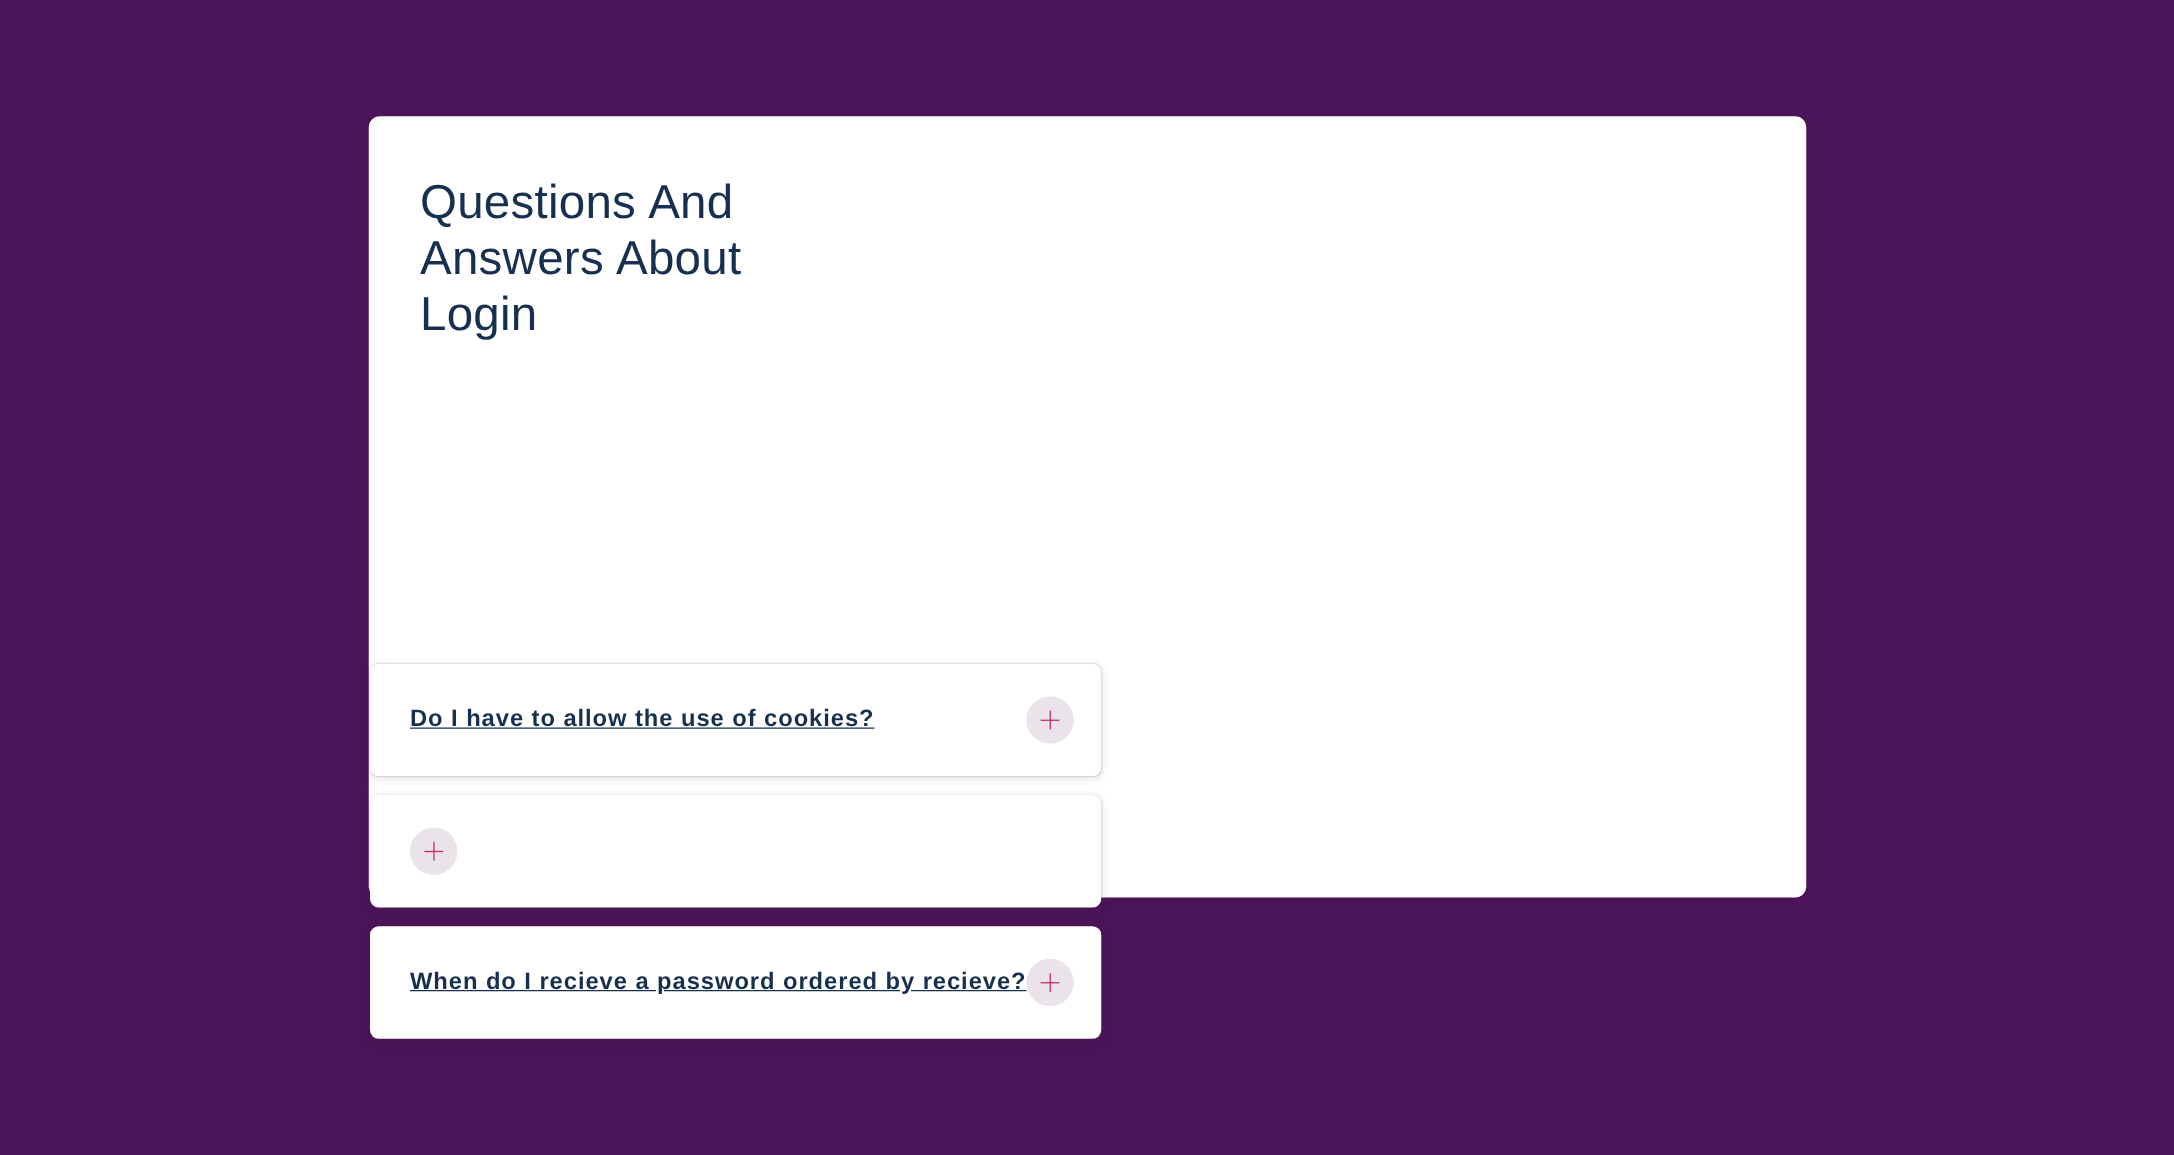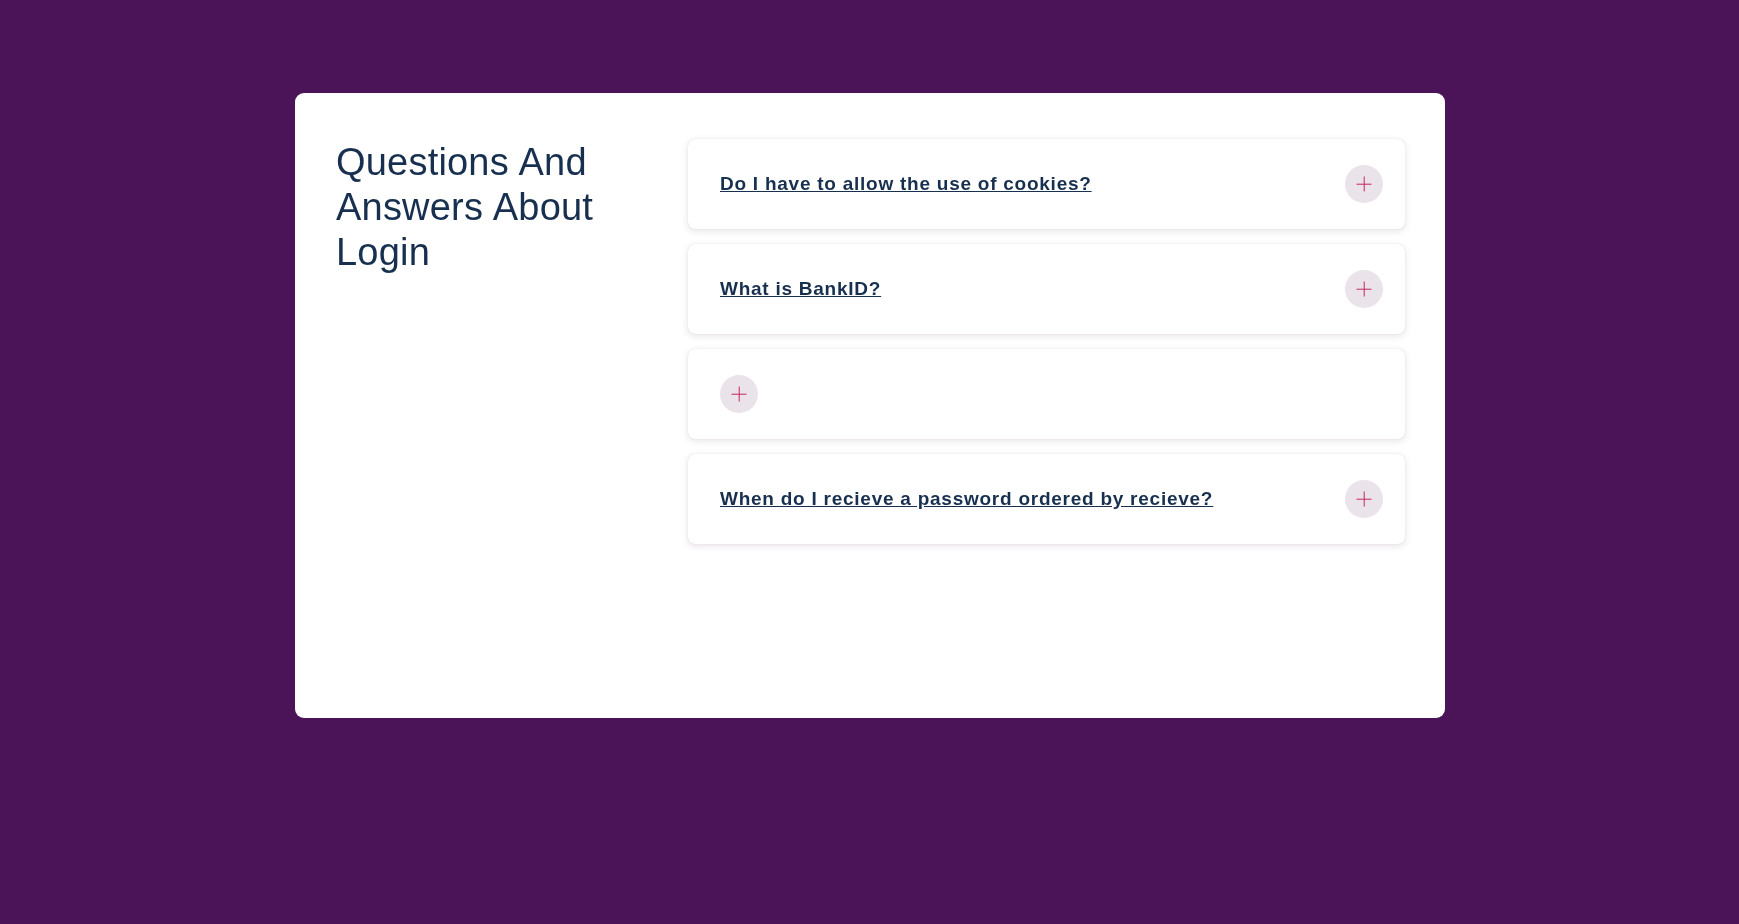--- a/index.html
+++ b/index.html
@@ -27,21 +27,21 @@
   
   .faq-panel {
     position: absolute;
     left: 295px;
     top: 93px;
     width: 1150px;
     height: 625px;
     background: #ffffff;
     border-radius: 9px;
     display: flex;
-    flex-direction: row;
+    flex-direction: column;
     align-items: flex-start;
   }
 
   
   .faq-heading-col {
     width: 392px;
     flex: 0 0 392px;
     padding: 47px 30px 0 41px;
   }
 
@@ -149,26 +149,20 @@
     <div class="faq-list-col">
 
       <div class="faq-item">
         <span class="faq-question">Do I have to allow the use of cookies?</span>
         <button class="faq-toggle">
           <span class="plus-icon"></span>
         </button>
       </div>
 
 
-      <div class="faq-item">
-        <span class="faq-question">What is BankID?</span>
-        <button class="faq-toggle">
-          <span class="plus-icon"></span>
-        </button>
-      </div>
 
       <div class="faq-item">
         <button class="faq-toggle">
           <span class="plus-icon"></span>
         </button>
       </div>
 
       <div class="faq-item">
         <span class="faq-question">When do I recieve a password ordered by recieve?</span>
         <button class="faq-toggle">

